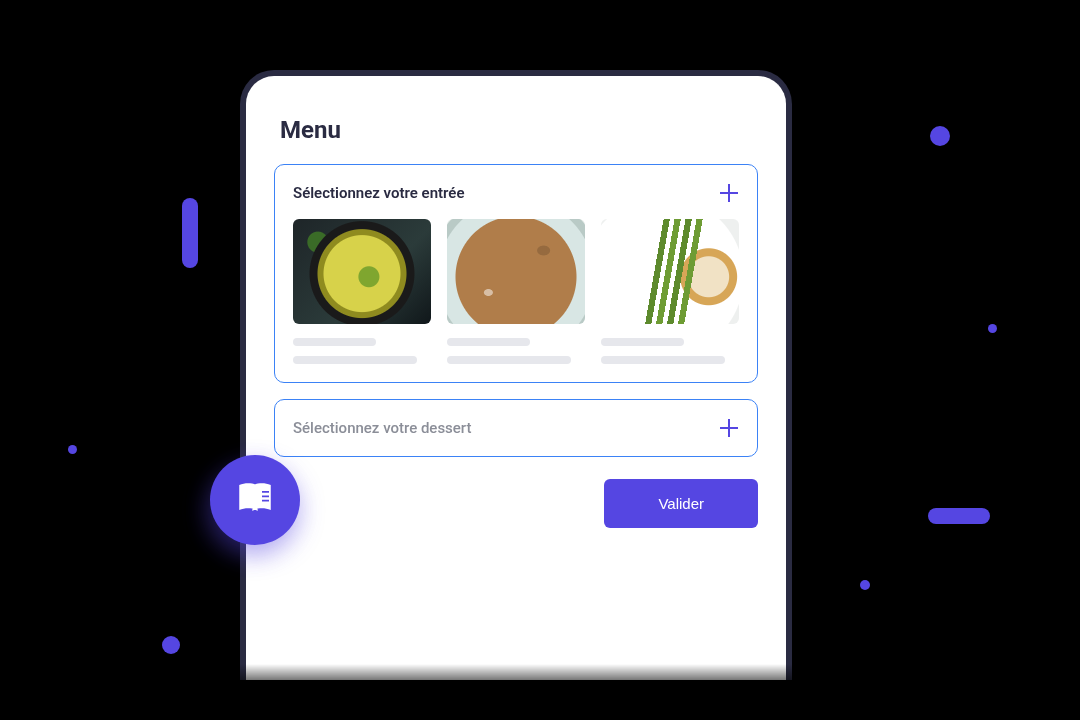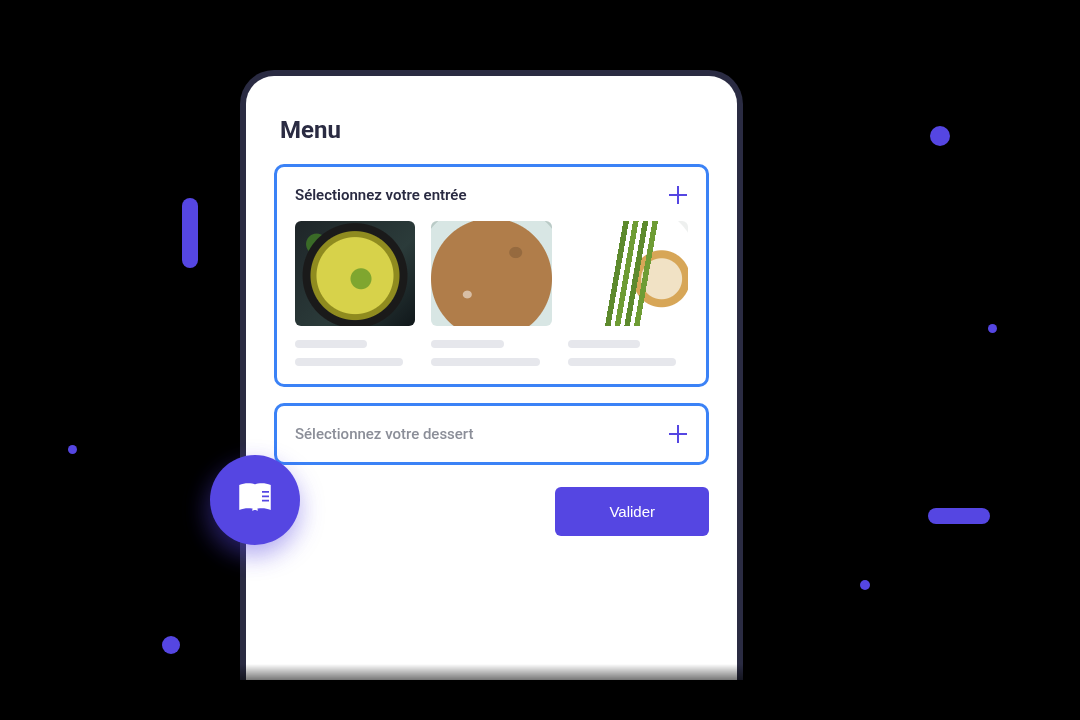--- a/index.html
+++ b/index.html
@@ -15,21 +15,21 @@
   
   .shape { position: absolute; }
   .dot { border-radius: 50%; background: #5546e2; }
   .pill { border-radius: 999px; background: #5546e2; }
 
   
   .device {
     position: absolute;
     left: 240px;
     top: 70px;
-    width: 503px;
+    width: 552px;
     height: 610px;
     background: #fff;
     border: 6px solid #2a2b42;
     border-bottom: 0;
     border-radius: 34px 34px 0 0;
     box-shadow: 0 0 36px 4px rgba(0,0,0,0.08);
     padding: 40px 28px 0 28px;
   }
   .device::after{
     content:"";
@@ -39,21 +39,21 @@
   }
 
   .page-title {
     font-size: 24px;
     font-weight: 700;
     color: #2a2b42;
     margin: 0 0 20px 6px;
   }
 
   .section {
-    border: 3px solid #3b82f6;
+    border: 1px solid #3b82f6;
     border-radius: 10px;
     padding: 18px 18px;
     margin-bottom: 16px;
   }
   .section-header {
     display: flex;
     justify-content: space-between;
     align-items: center;
   }
   .section-title {

